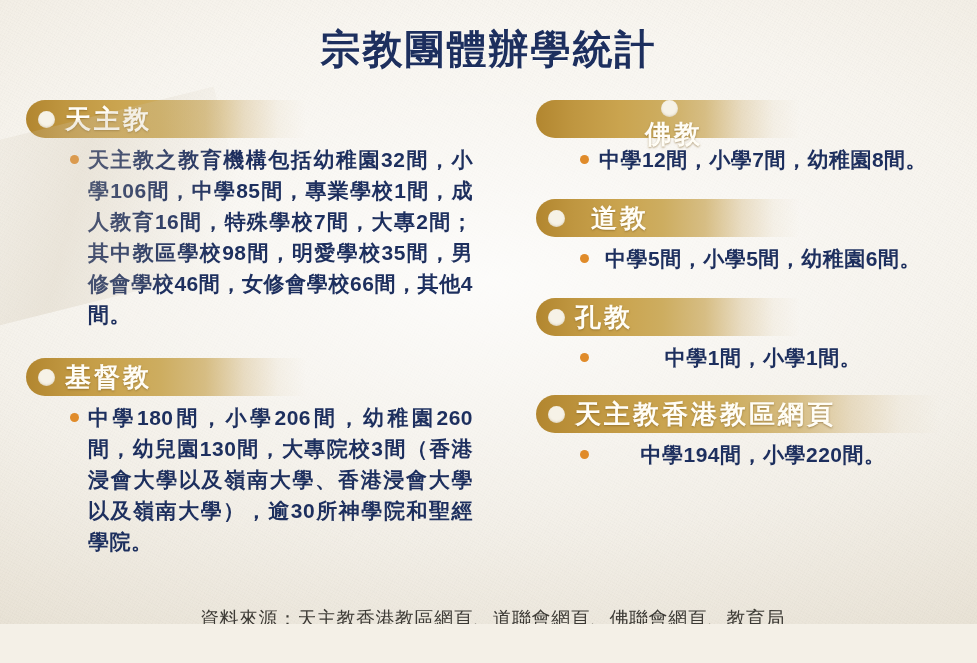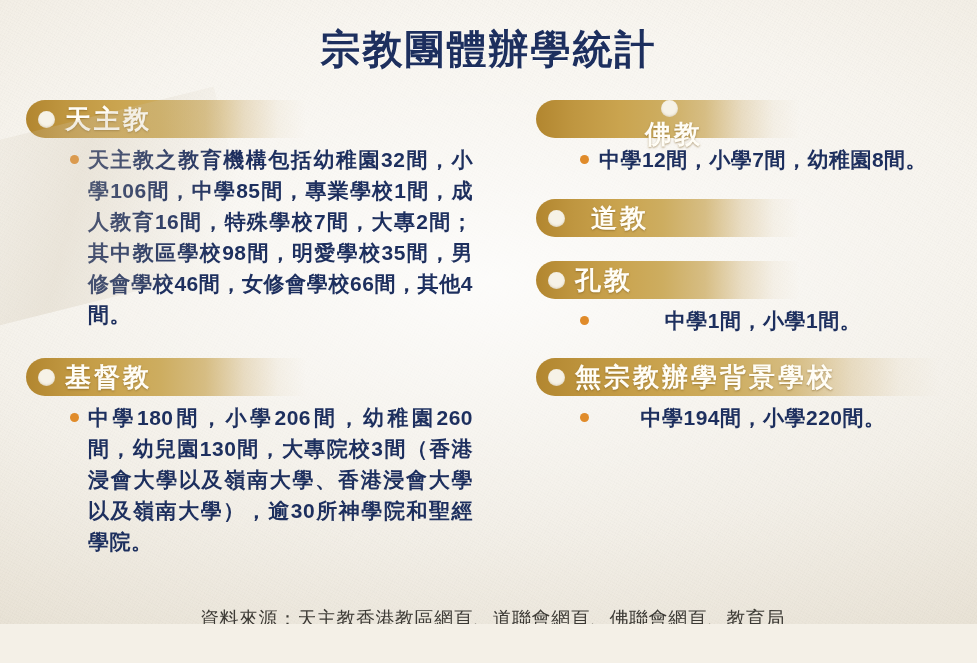--- a/index.html
+++ b/index.html
@@ -217,37 +217,41 @@
         <span class="bullet"></span>
         <span class="text">中學12間，小學7間，幼稚園8間。</span>
       </div>
     </div>
 
     <div class="sec-block">
       <div class="sec-head w-daojiao">
         <span class="dot"></span>
         <span class="name">道教</span>
       </div>
+      <div class="sec-body">
+        <span class="bullet"></span>
+        <span class="text">中學5間，小學5間，幼稚園6間。</span>
+      </div>
     </div>
 
     <div class="sec-block tight">
       <div class="sec-head w-kongjiao">
         <span class="dot"></span>
         <span class="name">孔教</span>
       </div>
       <div class="sec-body">
         <span class="bullet"></span>
         <span class="text">中學1間，小學1間。</span>
       </div>
     </div>
 
     <div class="sec-block">
       <div class="sec-head w-wuzongjiao">
         <span class="dot"></span>
-        <span class="name">無宗教辦學背景學校</span>
+        <span class="name">天主教香港教區網頁</span>
       </div>
       <div class="sec-body">
         <span class="bullet"></span>
         <span class="text">中學194間，小學220間。</span>
       </div>
     </div>
 
   </div>
 
   <div class="source">資料來源：天主教香港教區網頁、道聯會網頁、佛聯會網頁、教育局</div>

